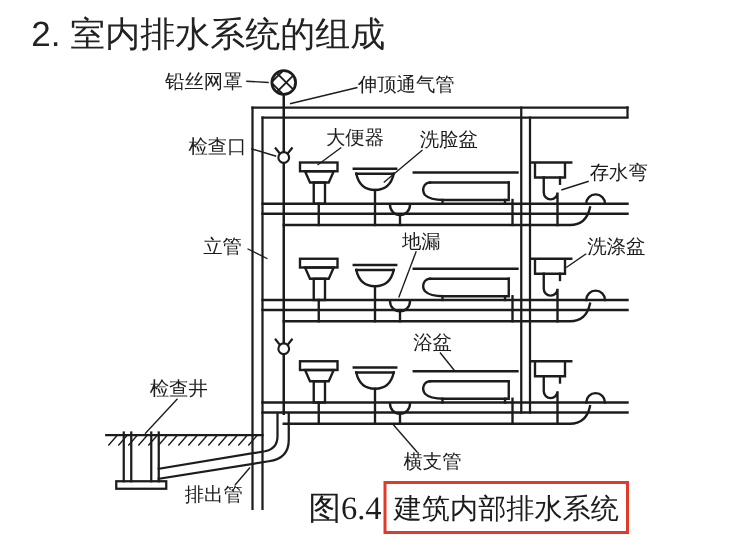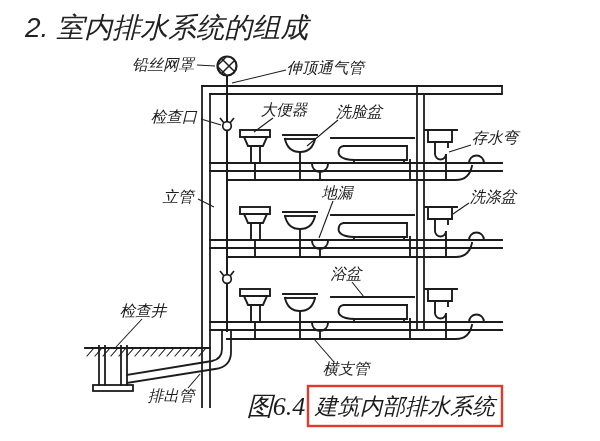--- a/index.html
+++ b/index.html
@@ -1,17 +1,17 @@
 <!DOCTYPE html>
 <html><head>
 <meta charset="utf-8">
 <style>
   html,body{margin:0;padding:0;background:#fff;}
   .page{position:relative;width:524px;height:441px;background:#fff;overflow:hidden;
-        font-family:"Liberation Sans", sans-serif;font-style:italic;}
+        font-family:"Liberation Sans", sans-serif;}
   svg text{font-family:"Liberation Serif", serif;fill:#1c1c1c;}
   svg .title-text{font-family:"Liberation Sans", sans-serif;fill:#222;}
 </style>
 </head>
 <body>
 
 <div class="page">
 <svg width="600" height="441" viewBox="0 0 600 441" xmlns="http://www.w3.org/2000/svg">
 
   <defs>

